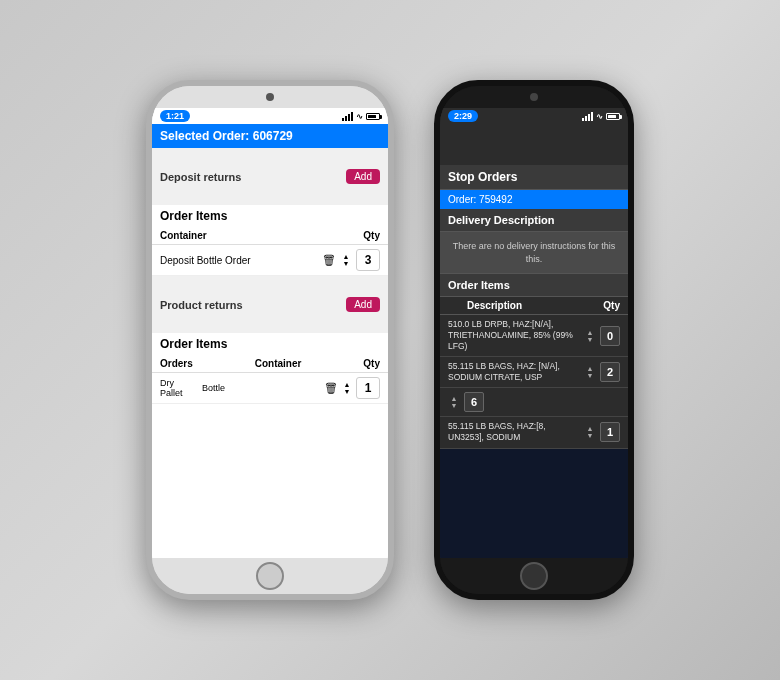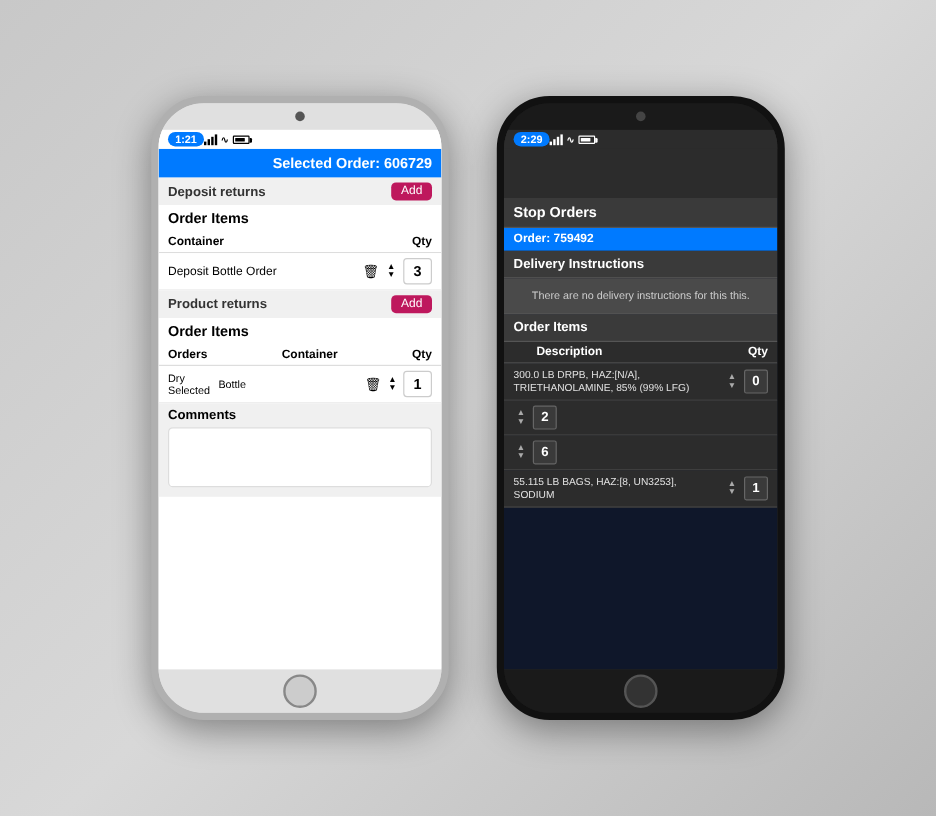--- a/index.html
+++ b/index.html
@@ -30,21 +30,21 @@
     .phone-white {
       background: #e0e0e0;
       width: 248px;
       height: 520px;
       border: 6px solid #b0b0b0;
     }
 
     
     .phone-black {
       background: #1a1a1a;
-      width: 240px;
+      width: 200px;
       height: 520px;
       border: 6px solid #111;
     }
 
     .phone-screen {
       background: #fff;
       width: 100%;
       flex: 1;
       overflow: hidden;
       display: flex;
@@ -95,21 +95,21 @@
     .phone-black .home-button {
       border-color: #555;
       background: #333;
     }
 
     
     .status-bar {
       background: #fff;
       display: flex;
       align-items: center;
-      justify-content: flex-start;
+      justify-content: space-between;
       padding: 2px 8px;
       font-size: 9px;
       font-weight: 600;
       flex-shrink: 0;
     }
     .phone-black .status-bar { background: #2c2c2c; color: #fff; }
 
     .time-pill {
       background: #007AFF;
       color: #fff;
@@ -175,28 +175,27 @@
     }
 
     
     .selected-order-bar {
       background: #007AFF;
       color: #fff;
       padding: 5px 8px;
       font-size: 12px;
       font-weight: 600;
       flex-shrink: 0;
-      text-align: right;
     }
 
     .section-header {
       display: flex;
       align-items: center;
       justify-content: space-between;
-      padding: 4px 8px;
+      padding: 21px 8px;
       background: #f0f0f0;
       flex-shrink: 0;
     }
 
     .section-header-title {
       font-size: 11px;
       font-weight: 600;
       color: #333;
     }
 
@@ -335,21 +334,21 @@
       font-weight: 700;
       border-bottom: 1px solid #555;
       flex-shrink: 0;
     }
 
     .order-row-blue {
       background: #007AFF;
       color: #fff;
       padding: 4px 8px;
       font-size: 10px;
-      font-weight: 700;
+      font-weight: 400;
       flex-shrink: 0;
     }
 
     .delivery-header {
       background: #3a3a3a;
       color: #fff;
       padding: 5px 8px;
       font-size: 11px;
       font-weight: 700;
       border-bottom: 1px solid #555;
@@ -502,36 +501,32 @@
         <span class="order-items-title">Order Items</span>
       </div>
 
       <div class="table-header">
         <span>Orders</span>
         <span>Container</span>
         <span>Qty</span>
       </div>
 
       <div class="table-row-3col">
-        <span class="col-product">Dry Selected</span>
+        <span class="col-product">Dry Pallet</span>
         <span class="col-container">Bottle</span>
         <div class="col-right">
           <span style="font-size:11px; cursor:pointer;">🗑</span>
           <div class="stepper">
             <span>▲</span>
             <span>▼</span>
           </div>
           <div class="qty-box">1</div>
         </div>
       </div>
 
-      <div class="comments-section">
-        <span class="comments-title">Comments</span>
-        <div class="comments-box"></div>
-      </div>
     </div>
   </div>
 
   <div class="phone-bottom-bar">
     <div class="home-button"></div>
   </div>
 </div>
 
 <div class="phone phone-black">
   <div class="phone-top-bar">
@@ -554,41 +549,42 @@
           <div class="battery-fill" style="background:#fff;"></div>
         </div>
       </div>
     </div>
 
     <div class="black-app">
       <div class="stop-orders-bar">Stop Orders</div>
 
       <div class="order-row-blue">Order: 759492</div>
 
-      <div class="delivery-header">Delivery Instructions</div>
+      <div class="delivery-header">Delivery Description</div>
 
       <div class="delivery-note">There are no delivery instructions for this this.</div>
 
       <div class="order-items-header-black">Order Items</div>
 
       <div class="black-table-header">
         <span>Description</span>
         <span>Qty</span>
       </div>
 
       <div class="black-table-row">
-        <span class="black-row-label">300.0 LB DRPB, HAZ:[N/A], TRIETHANOLAMINE, 85% (99% LFG)</span>
+        <span class="black-row-label">510.0 LB DRPB, HAZ:[N/A], TRIETHANOLAMINE, 85% (99% LFG)</span>
         <div class="black-stepper">
           <span>▲</span>
           <span>▼</span>
         </div>
         <div class="black-qty-box">0</div>
       </div>
 
       <div class="black-table-row">
+        <span class="black-row-label">55.115 LB BAGS, HAZ: [N/A], SODIUM CITRATE, USP</span>
         <div class="black-stepper">
           <span>▲</span>
           <span>▼</span>
         </div>
         <div class="black-qty-box">2</div>
       </div>
 
       <div class="black-table-row">
         <div class="black-stepper">
           <span>▲</span>

